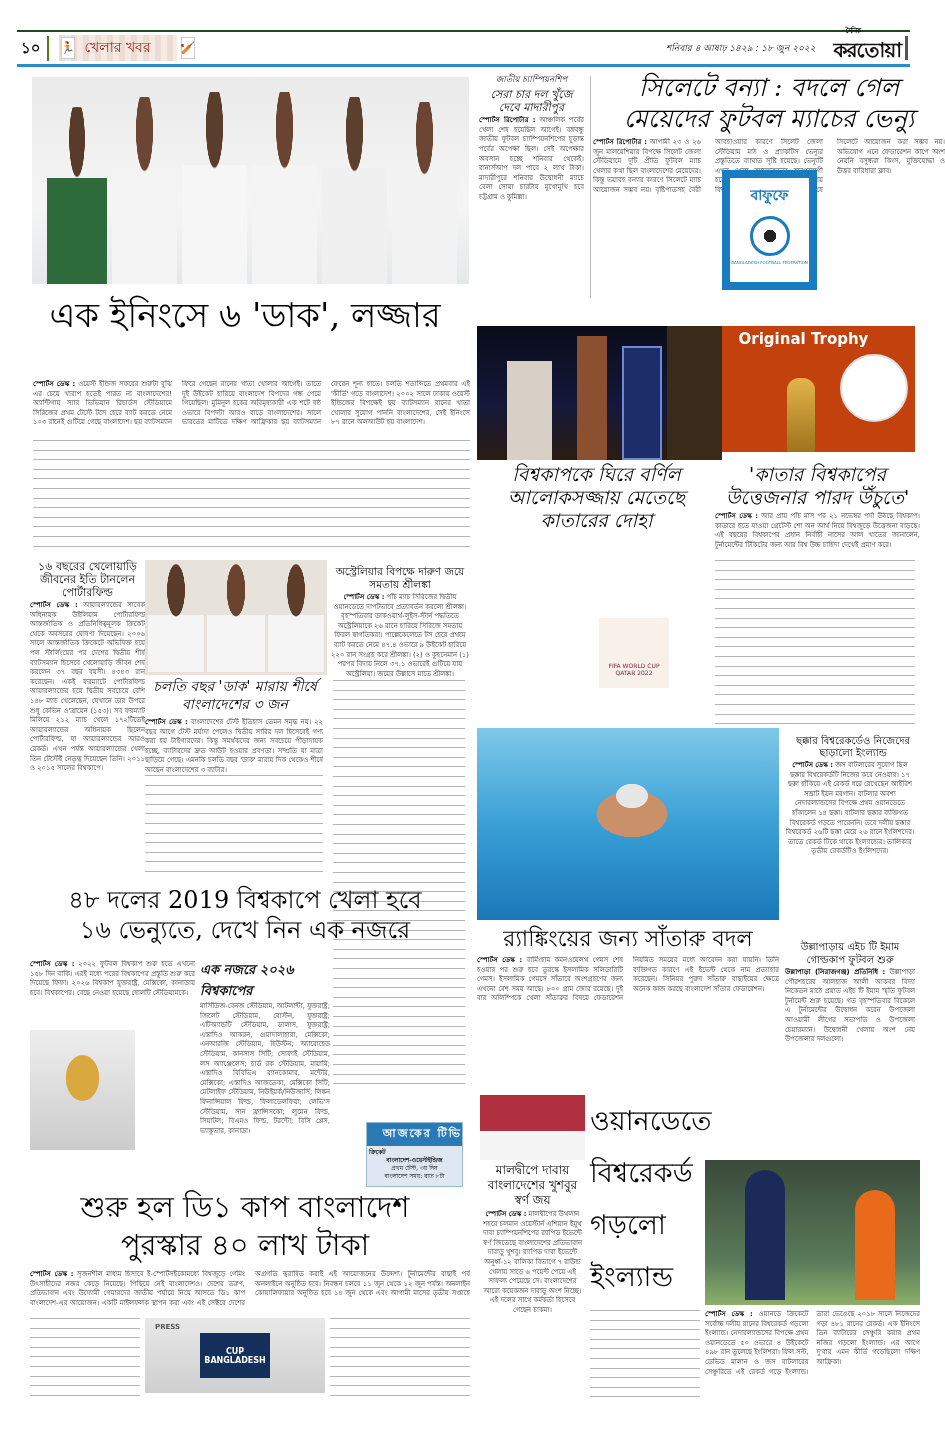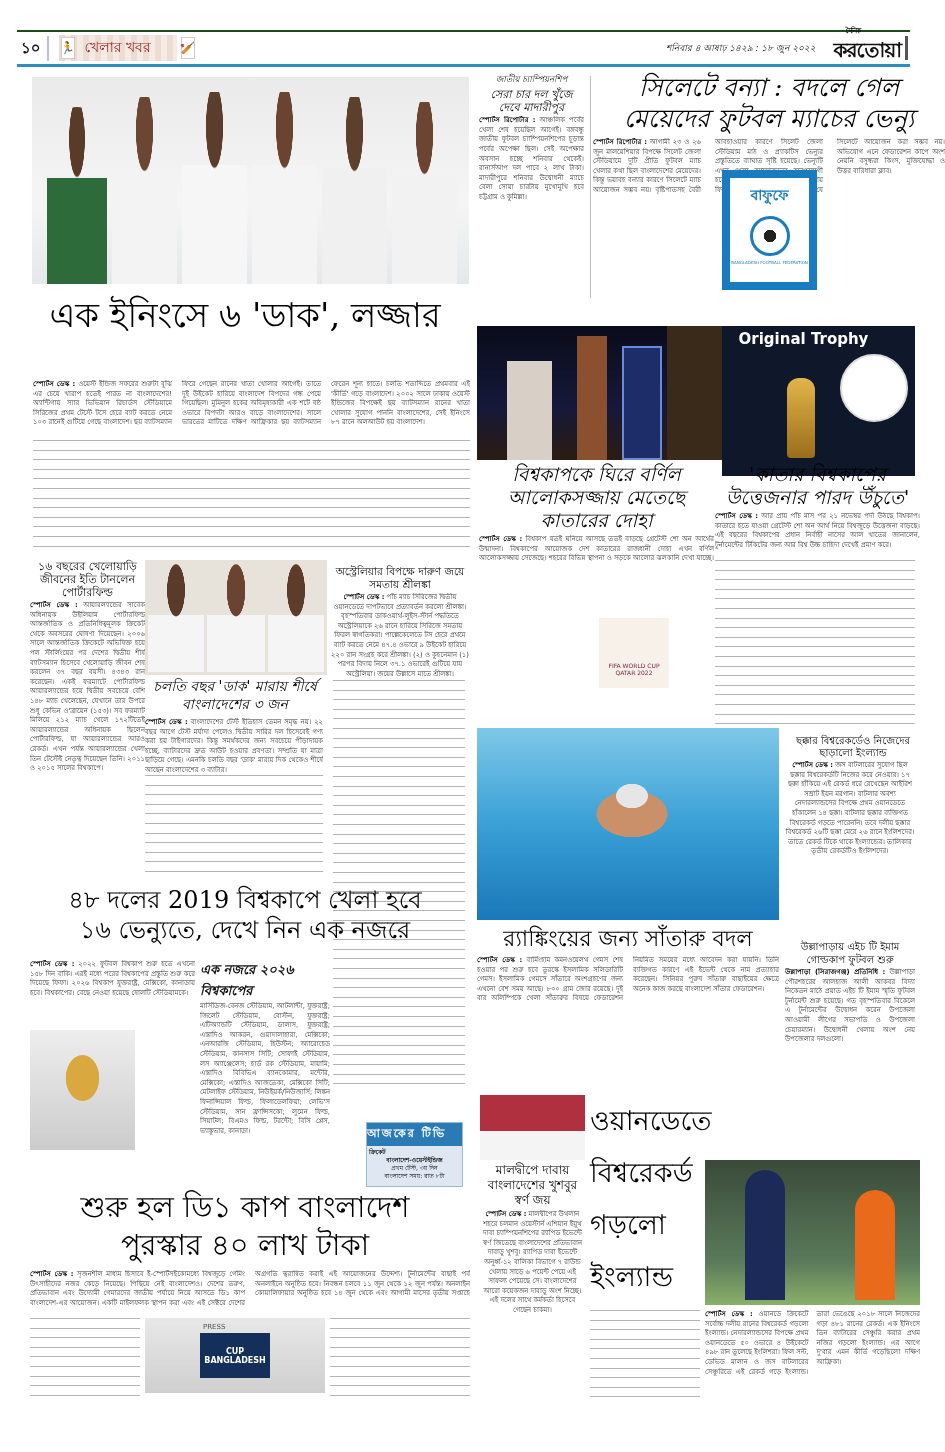--- a/index.html
+++ b/index.html
@@ -1,34 +1,34 @@
 <!DOCTYPE html>
 <html><head>
 <meta charset="utf-8">
 <style>
   * { box-sizing: border-box; margin: 0; padding: 0; }
   body { width: 945px; height: 1452px; background: #fff; font-family: "DejaVu Sans", sans-serif; color: #111; position: relative; overflow: hidden; }
   .abs { position: absolute; }
   .header { left: 17px; top: 30px; width: 893px; height: 37px; border-top: 2px solid #1a4d1a; border-bottom: 3px solid #2a8fc0; display: flex; align-items: center; }
-  .pg { font-size: 15px; font-weight: bold; margin-left: 4px; padding-right: 6px; border-right: 2px solid #c4b5fd; }
+  .pg { font-size: 15px; font-weight: bold; margin-left: 4px; padding-right: 6px; border-right: 2px solid #4d7c0f; }
   .sec-band { margin-left: 10px; width: 118px; height: 26px; background: repeating-linear-gradient(90deg,#ecdcd2 0 6px,#f5ebe4 6px 12px); display: flex; align-items: center; justify-content: center; font-family: "DejaVu Serif", serif; color: #9b1d1d; font-size: 14px; position: relative; }
   .sec-ic { width: 14px; height: 22px; background: #fff; border: 1px solid #ccc; font-size: 12px; display:flex; align-items:center; justify-content:center; margin: 0 4px; }
   .date { margin-left: auto; font-size: 9px; font-style: italic; margin-right: 18px; }
   .mast { font-size: 20px; font-weight: 900; letter-spacing: -1px; margin-right: 4px; position: relative; padding-top: 6px; }
   .mast small { position: absolute; top: -4px; left: 12px; font-size: 7px; font-weight: bold; }
   .mast-bar { width: 3px; height: 24px; background: #555; margin-right: 2px; }
   .img { background: #888; overflow: hidden; }
   .headline { font-family: "DejaVu Serif", serif; font-weight: bold; text-align: center; line-height: 1.15; color: #000; }
   .kicker { font-family: "DejaVu Serif", serif; font-style: italic; text-align: center; }
   .body { font-size: 6.8px; line-height: 9.6px; color: #333; text-align: justify; overflow: hidden; }
   .body .lead { font-weight: bold; color: #000; }
   .col-rule { background: #bbb; width: 1px; }
   .lines { background-image: repeating-linear-gradient(180deg, #777 0 1px, transparent 1px 9.6px); opacity: .55; }
   .tv-box { border: 1px solid #9bc; background: #dfe8f2; }
-  .tv-title { background: #2a7ab5; color: #fff; font-weight: bold; font-size: 14px; text-align: left; padding: 4px 0; letter-spacing: 2px; }
+  .tv-title { background: #2a7ab5; color: #fff; font-weight: bold; font-size: 14px; text-align: right; padding: 4px 0; letter-spacing: 2px; }
   .tv-body { font-size: 7px; text-align: center; padding: 4px; line-height: 10px; }
 </style>
 </head>
 <body>
 
 <div class="abs header">
   <span class="pg">১০</span>
   <div class="sec-band">
     <span class="sec-ic" style="position:absolute;left:-2px;">🏃</span>
     <span>খেলার খবর</span>
@@ -78,29 +78,28 @@
 </div>
 <div class="abs body" style="left:33px;top:380px;width:437px;height:170px;column-count:3;column-gap:10px;"><span class="lead">স্পোর্টস ডেস্ক :</span> <span>ওয়েস্ট ইন্ডিজ সফরের শুরুটা বুঝি এর চেয়ে খারাপ হতেই পারত না বাংলাদেশের! অ্যান্টিগায় স্যার ভিভিয়ান রিচার্ডস স্টেডিয়ামে সিরিজের প্রথম টেস্টে টসে হেরে ব্যাট করতে নেমে ১০৩ রানেই গুটিয়ে গেছে বাংলাদেশ। ছয় ব্যাটসম্যান ফিরে গেছেন রানের খাতা খোলার আগেই। তাতে দুই উইকেট হারিয়ে বাংলাদেশ বিপদের গন্ধ পেয়ে গিয়েছিল। মুমিনুল হকের অবিমৃষ্যকারী এক শটে ষষ্ঠ ওভারে বিপদটা আরও বাড়ে বাংলাদেশের। সালে ভারতের মাটিতে দক্ষিণ আফ্রিকার ছয় ব্যাটসম্যান ফেরেন শূন্য হাতে। চলতি শতাব্দিতে প্রথমবার এই 'কীর্তি' গড়ে বাংলাদেশ। ২০০২ সালে ঢাকায় ওয়েস্ট ইন্ডিজের বিপক্ষেই ছয় ব্যাটসম্যান রানের খাতা খোলার সুযোগ পাননি বাংলাদেশের, সেই ইনিংসে ৮৭ রানে অলআউট হয় বাংলাদেশ।</span></div>
 <div class="abs lines" style="left:33px;top:440px;width:437px;height:110px;"></div>
 
 <div class="abs img" style="left:477px;top:326px;width:245px;height:134px;background:linear-gradient(180deg,#0a0c1a 0%,#15183a 60%,#2a1c12 100%);">
   <div style="position:absolute;left:30px;top:35px;width:45px;height:99px;background:#d8cfc6;"></div>
   <div style="position:absolute;left:100px;top:10px;width:30px;height:124px;background:#8a5030;"></div>
   <div style="position:absolute;left:145px;top:20px;width:40px;height:114px;background:#1d2d6a;border:2px solid #6b8ad8;"></div>
   <div style="position:absolute;left:190px;top:0;width:55px;height:134px;background:#3a2a1a;"></div>
 </div>
-<div class="abs img" style="left:722px;top:326px;width:193px;height:150px;background:#0f172a;">
+<div class="abs img" style="left:722px;top:326px;width:193px;height:126px;background:#c2410c;">
   <div style="color:#fff;font-weight:bold;font-size:15px;text-align:center;margin-top:4px;margin-left:-30px;">Original Trophy</div>
   <div style="position:absolute;left:65px;top:52px;width:28px;height:80px;background:linear-gradient(180deg,#e2b54a,#9a6d1a);border-radius:12px 12px 4px 4px;"></div>
   <div style="position:absolute;left:118px;top:28px;width:68px;height:68px;border-radius:50%;background:#fff;border:2px solid #ddd;"></div>
 </div>
 
 <div class="abs" style="left:479px;top:463px;width:235px;height:230px;">
   <div class="headline" style="font-size:19px;font-weight:normal;font-style:italic;line-height:23px;">বিশ্বকাপকে ঘিরে বর্ণিল আলোকসজ্জায় মেতেছে কাতারের দোহা</div>
-  <div class="body" style="margin-top:3px;height:150px;"><span class="lead">স্পোর্টস ডেস্ক :</span> <span>বিশ্বকাপ যতই ঘনিয়ে আসছে ততই বাড়ছে গ্রেটেস্ট শো অন আর্থের উন্মাদনা। বিশ্বকাপের আয়োজক দেশ কাতারের রাজধানী দোহা এখন বর্ণিল আলোকসজ্জায় সেজেছে। শহরের বিভিন্ন স্থাপনা ও সড়কে আলোর ঝলকানি দেখা যাচ্ছে।</span></div>
   <div style="position:absolute;left:120px;top:155px;width:70px;height:70px;background:#f8f1ea;text-align:center;font-size:6px;color:#7a1a3a;padding-top:44px;">FIFA WORLD CUP QATAR 2022</div>
 </div>
 
 <div class="abs" style="left:715px;top:463px;width:205px;height:230px;">
   <div class="headline" style="font-size:19px;font-weight:normal;font-style:italic;line-height:23px;">'কাতার বিশ্বকাপের উত্তেজনার পারদ উঁচুতে'</div>
   <div class="body" style="margin-top:3px;height:180px;"><span class="lead">স্পোর্টস ডেস্ক :</span> <span>আর প্রায় পাঁচ মাস পর ২১ নভেম্বর পর্দা উঠছে বিশ্বকাপ। কাতারে হতে যাওয়া গ্রেটেস্ট শো অন আর্থ নিয়ে বিশ্বজুড়ে উত্তেজনা বাড়ছে। এই বছরের বিশ্বকাপের প্রধান নির্বাহী নাসের আল খাতের জানালেন, টুর্নামেন্টের টিকিটের জন্য আর বিশ্ব উচ্চ চাহিদা দেখেই প্রমাণ করে।</span></div>
 </div>
 <div class="abs lines" style="left:715px;top:560px;width:200px;height:165px;"></div>
 
 <div class="abs" style="left:30px;top:560px;width:115px;height:320px;">
@@ -181,18 +180,18 @@
   <div style="position:absolute;left:150px;top:30px;width:40px;height:110px;background:#e86a1a;border-radius:20px 20px 0 0;"></div>
 </div>
 <div class="abs body" style="left:705px;top:1310px;width:215px;height:95px;column-count:2;column-gap:8px;"><span class="lead">স্পোর্টস ডেস্ক :</span> <span>ওয়ানডে ক্রিকেটে সর্বোচ্চ দলীয় রানের বিশ্বরেকর্ড গড়লো ইংল্যান্ড। নেদারল্যান্ডসের বিপক্ষে প্রথম ওয়ানডেতে ৫০ ওভারে ৪ উইকেটে ৪৯৮ রান তুলেছে ইংলিশরা। ফিল সল্ট, ডেভিড মালান ও জস বাটলারের সেঞ্চুরিতে এই রেকর্ড গড়ে ইংল্যান্ড। তারা ভেঙেছে ২০১৮ সালে নিজেদের গড়া ৪৮১ রানের রেকর্ড। এক ইনিংসে তিন ব্যাটারের সেঞ্চুরি করার প্রথম নজির গড়লো ইংল্যান্ড। এর আগে দু'বার এমন কীর্তি গড়েছিলো দক্ষিণ আফ্রিকা।</span></div>
 
 <div class="abs headline" style="left:25px;top:1188px;width:440px;font-size:29px;font-weight:normal;line-height:38px;">
   <div>শুরু হল ডি১ কাপ বাংলাদেশ</div>
   <div>পুরস্কার ৪০ লাখ টাকা</div>
 </div>
 <div class="abs body" style="left:30px;top:1270px;width:440px;height:45px;column-count:2;column-gap:10px;"><span class="lead">স্পোর্টস ডেস্ক :</span> <span>সৃজনশীল মাধ্যম হিসাবে ই-স্পোর্টসইকোমধ্যে বিশ্বজুড়ে গেমিং উৎসাহীদের নজর কেড়ে নিয়েছে। পিছিয়ে নেই বাংলাদেশও। দেশের তরুণ, প্রতিভাবান এবং উদ্যোমী গেমারদের জাতীয় পর্যায়ে নিয়ে আসতে ডি১ কাপ বাংলাদেশ-এর আয়োজন। একটি মাইলফলক স্থাপন করা এবং এই সেক্টরে দেশের অগ্রগতি ত্বরান্বিত করাই এই আয়োজনের উদ্দেশ্য। টুর্নামেন্টের বাছাই পর্ব অনলাইনে অনুষ্ঠিত হবে। নিবন্ধন চলবে ১১ জুন থেকে ১২ জুন পর্যন্ত। অনলাইন কোয়ালিফায়ার অনুষ্ঠিত হবে ১৪ জুন থেকে এবং আগামী মাসের তৃতীয় সপ্তাহে একটি অফলাইন ভেন্যুতে ফাইনাল অনুষ্ঠিত হবে। বাংলাদেশ ই-স্পোর্টসকে সদস্য রেখে ডি১ কাপ আয়োজন করেন।</span></div>
 <div class="abs img" style="left:145px;top:1318px;width:180px;height:75px;background:linear-gradient(180deg,#e8e8e8,#cfcfcf);">
-  <div style="position:absolute;left:10px;top:5px;font-size:7px;font-weight:normal;color:#555;margin-left:48px;">PRESS</div>
+  <div style="position:absolute;left:10px;top:5px;font-size:7px;font-weight:bold;color:#555;">PRESS</div>
   <div style="position:absolute;left:55px;top:15px;width:70px;height:45px;background:#14305a;color:#fff;font-size:8px;font-weight:bold;text-align:center;padding-top:14px;">CUP BANGLADESH</div>
 </div>
 <div class="abs lines" style="left:30px;top:1318px;width:110px;height:85px;"></div>
 <div class="abs lines" style="left:330px;top:1318px;width:140px;height:85px;"></div>
 <div class="abs lines" style="left:590px;top:1310px;width:110px;height:95px;"></div>
 
 </body></html>

